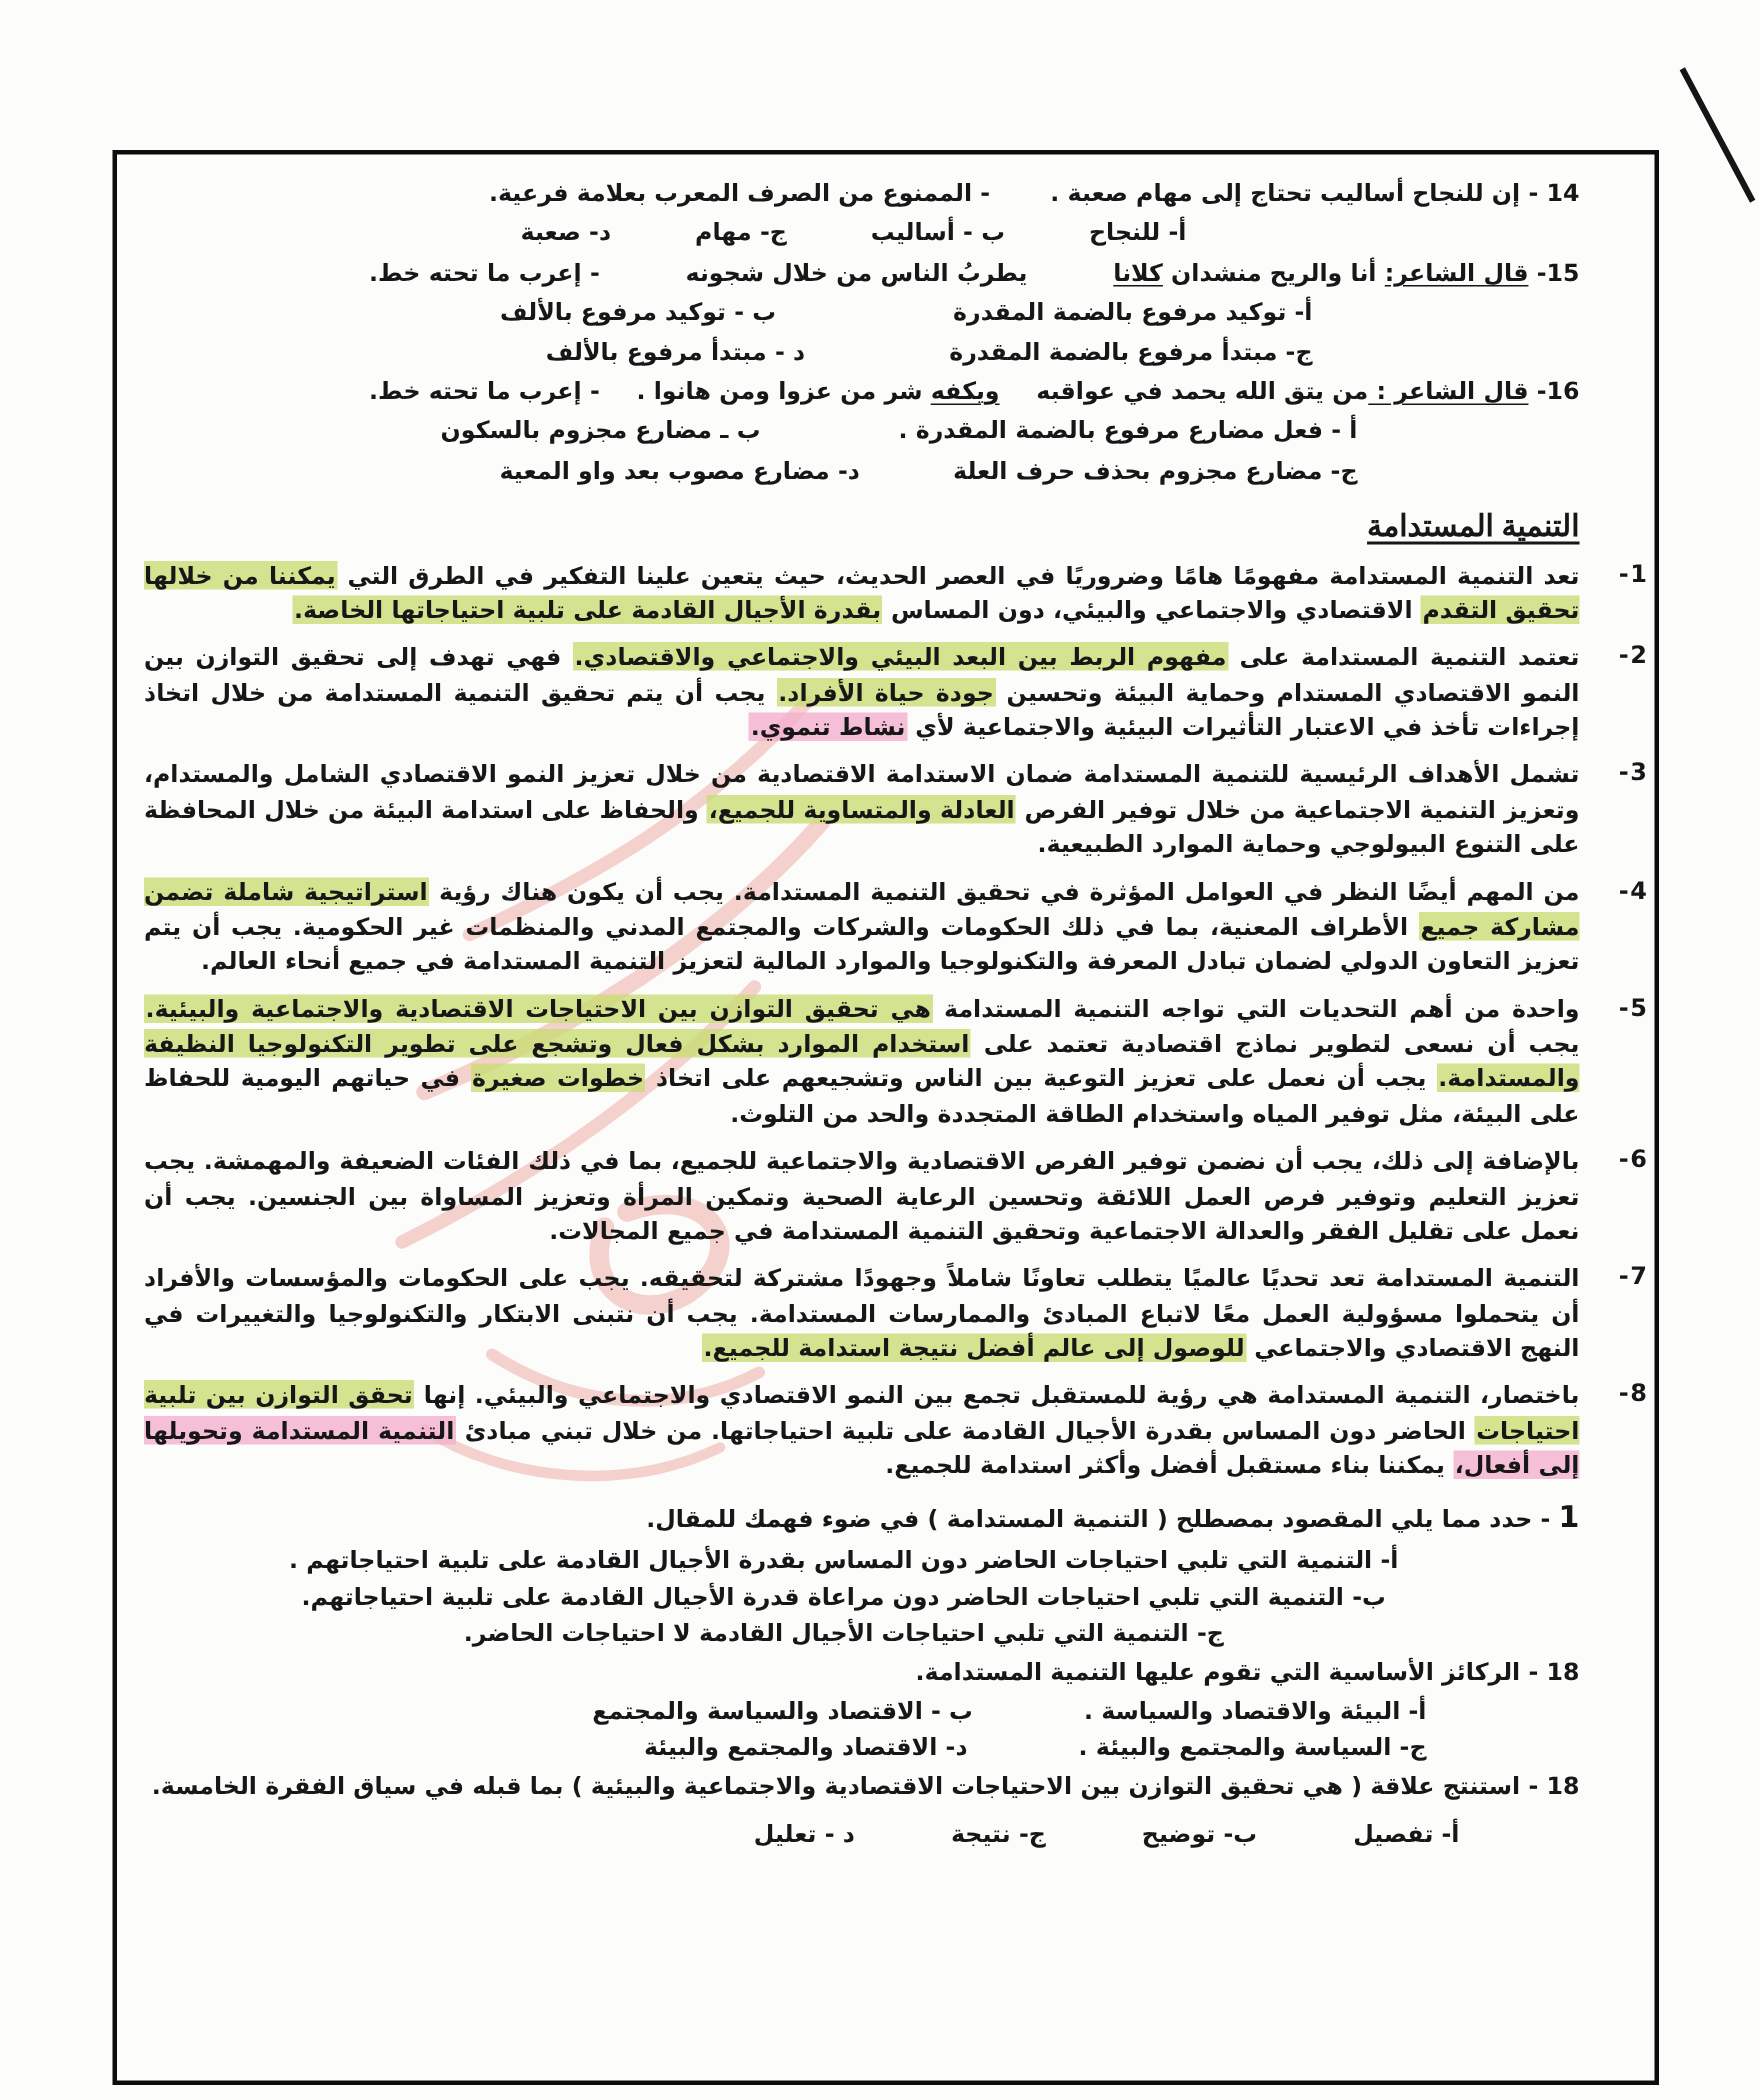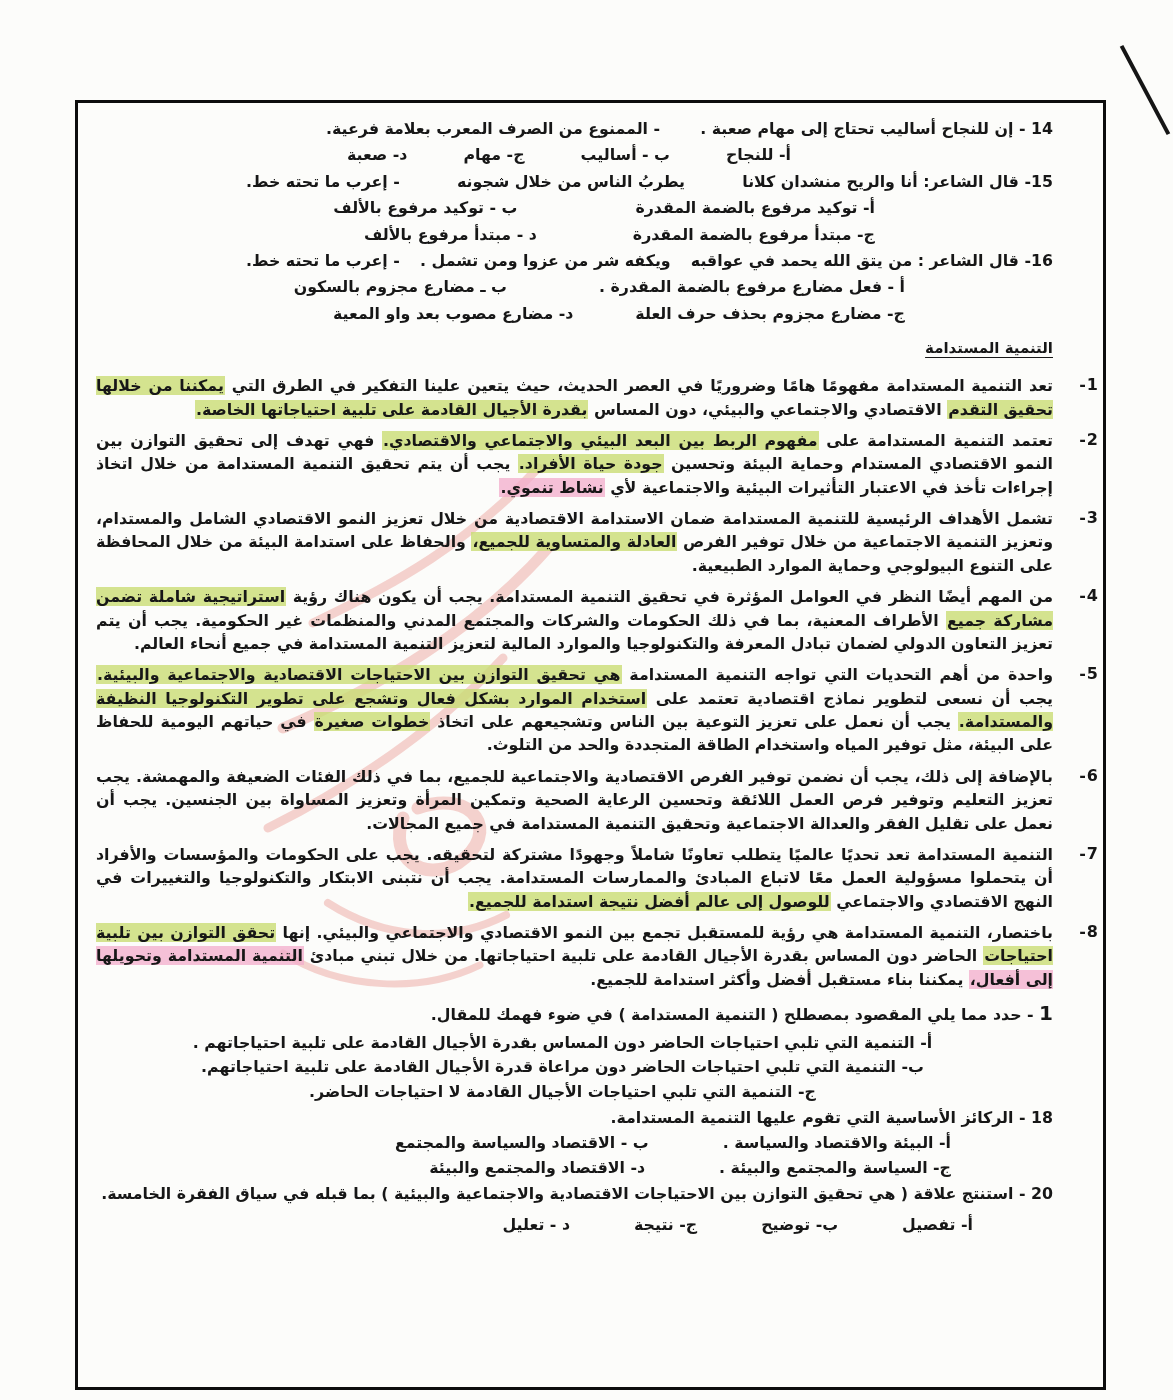--- a/index.html
+++ b/index.html
@@ -30,31 +30,32 @@
   }
   .content {
     position: absolute; inset: 0;
     padding: 14px 50px 6px 18px;
     font-size: 15.8px; font-weight: 700; line-height: 1.48;
     overflow: hidden;
   }
   .qline { display: flex; justify-content: space-between; margin-bottom: 3px; }
   .q14line { padding-left: 230px; }
   .q15line, .q16line { padding-left: 150px; }
-  .u { text-underline-offset: 3px; }
+  .u { text-decoration: underline; text-underline-offset: 3px; }
   .optrow { display: flex; margin-bottom: 3px; }
   .q14opts { padding-right: 262px; gap: 56px; }
   .q15opts { padding-right: 178px; gap: 118px; }
   .q15opts2 { padding-right: 178px; gap: 96px; }
   .q16opts { padding-right: 148px; gap: 92px; }
   .q16opts2 { padding-right: 148px; gap: 62px; }
   .title {
-    font-size: 15px; font-weight: 700;
+    font-size: 20px; font-weight: 700;
     text-decoration: underline; text-underline-offset: 4px;
-    margin: 12px 0 15px 0;
+    margin: 12px 0 5px 0;
+    font-family: Liberation Serif, serif;
   }
   .para { position: relative; text-align: justify; margin-bottom: 8px; }
   .marker {
     position: absolute; right: -46px; top: -1px;
     direction: ltr; unicode-bidi: bidi-override;
     font-size: 16px; letter-spacing: 1px;
   }
   mark { color: inherit; padding: 0 1px; }
   mark.hl-g { background: rgba(201, 220, 116, 0.8); }
   mark.hl-p { background: rgba(243, 172, 203, 0.75); }
@@ -112,21 +113,21 @@
         <div class="optrow q15opts2">
           <span>ج- مبتدأ مرفوع بالضمة المقدرة</span>
           <span>د -  مبتدأ مرفوع بالألف</span>
         </div>
 
         <div class="qline q16line">
           <span>
             <span>16- </span><span class="u">قال الشاعر : </span><span>من يتق الله يحمد في عواقبه</span>
           </span>
           <span>
-            <span class="u">ويكفه</span><span> شر من عزوا ومن تشمل .</span>
+            <span class="u">ويكفه</span><span> شر من عزوا ومن هانوا .</span>
           </span>
           <span>- إعرب ما تحته خط.</span>
         </div>
         <div class="optrow q16opts">
           <span>أ - فعل مضارع مرفوع بالضمة المقدرة .</span>
           <span>ب ـ مضارع مجزوم بالسكون</span>
         </div>
         <div class="optrow q16opts2">
           <span>ج- مضارع مجزوم بحذف حرف العلة</span>
           <span>د- مضارع مصوب بعد واو المعية</span>
@@ -179,21 +180,21 @@
         <div class="qstem">18 - الركائز الأساسية التي تقوم عليها التنمية المستدامة.</div>
         <div class="optrow q18opts">
           <span>أ-  البيئة والاقتصاد والسياسة .</span>
           <span>ب -  الاقتصاد والسياسة والمجتمع</span>
         </div>
         <div class="optrow q18opts">
           <span>ج- السياسة والمجتمع والبيئة .</span>
           <span>د- الاقتصاد والمجتمع والبيئة</span>
         </div>
 
-        <div class="qstem">20 - استنتج علاقة ( هي تحقيق التوازن بين الاحتياجات الاقتصادية والاجتماعية والبيئية ) بما قبله في سياق الفقرة الخامسة.</div>
+        <div class="qstem">18 - استنتج علاقة ( هي تحقيق التوازن بين الاحتياجات الاقتصادية والاجتماعية والبيئية ) بما قبله في سياق الفقرة الخامسة.</div>
         <div class="optrow q19opts">
           <span>أ-  تفصيل</span>
           <span>ب- توضيح</span>
           <span>ج- نتيجة</span>
           <span>د - تعليل</span>
         </div>
       </section>
 
     </div>
   </div>

